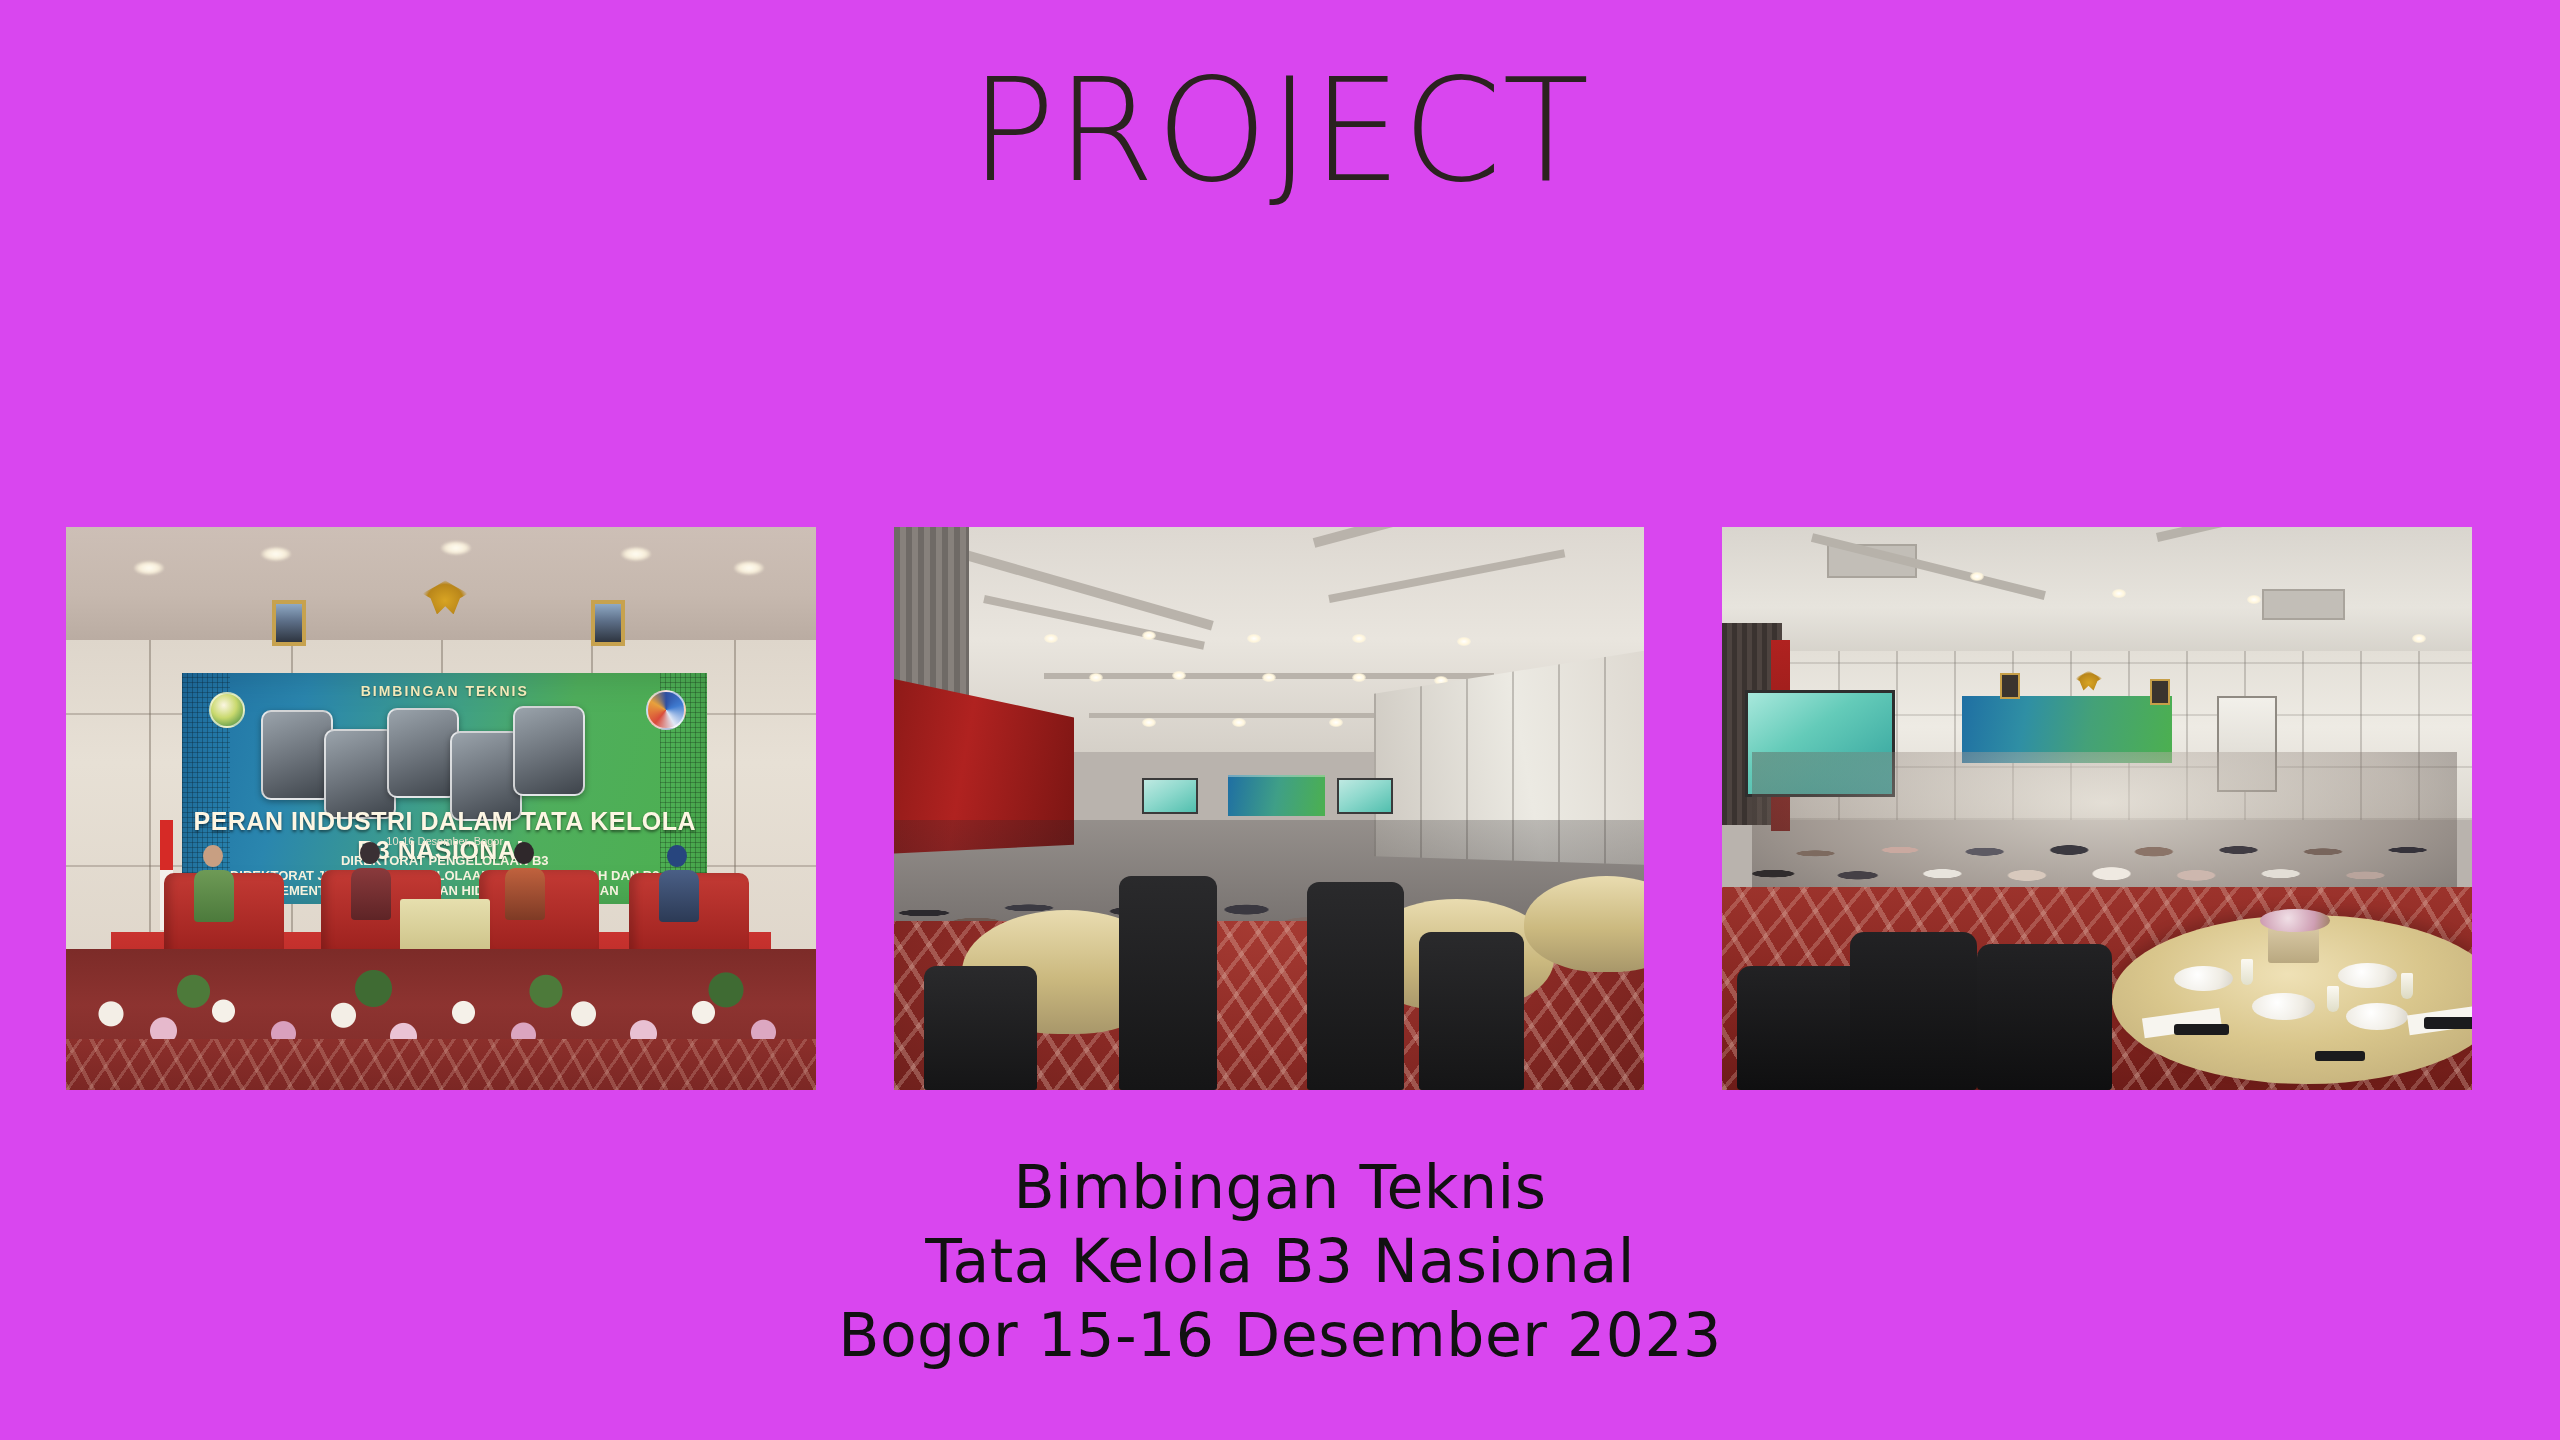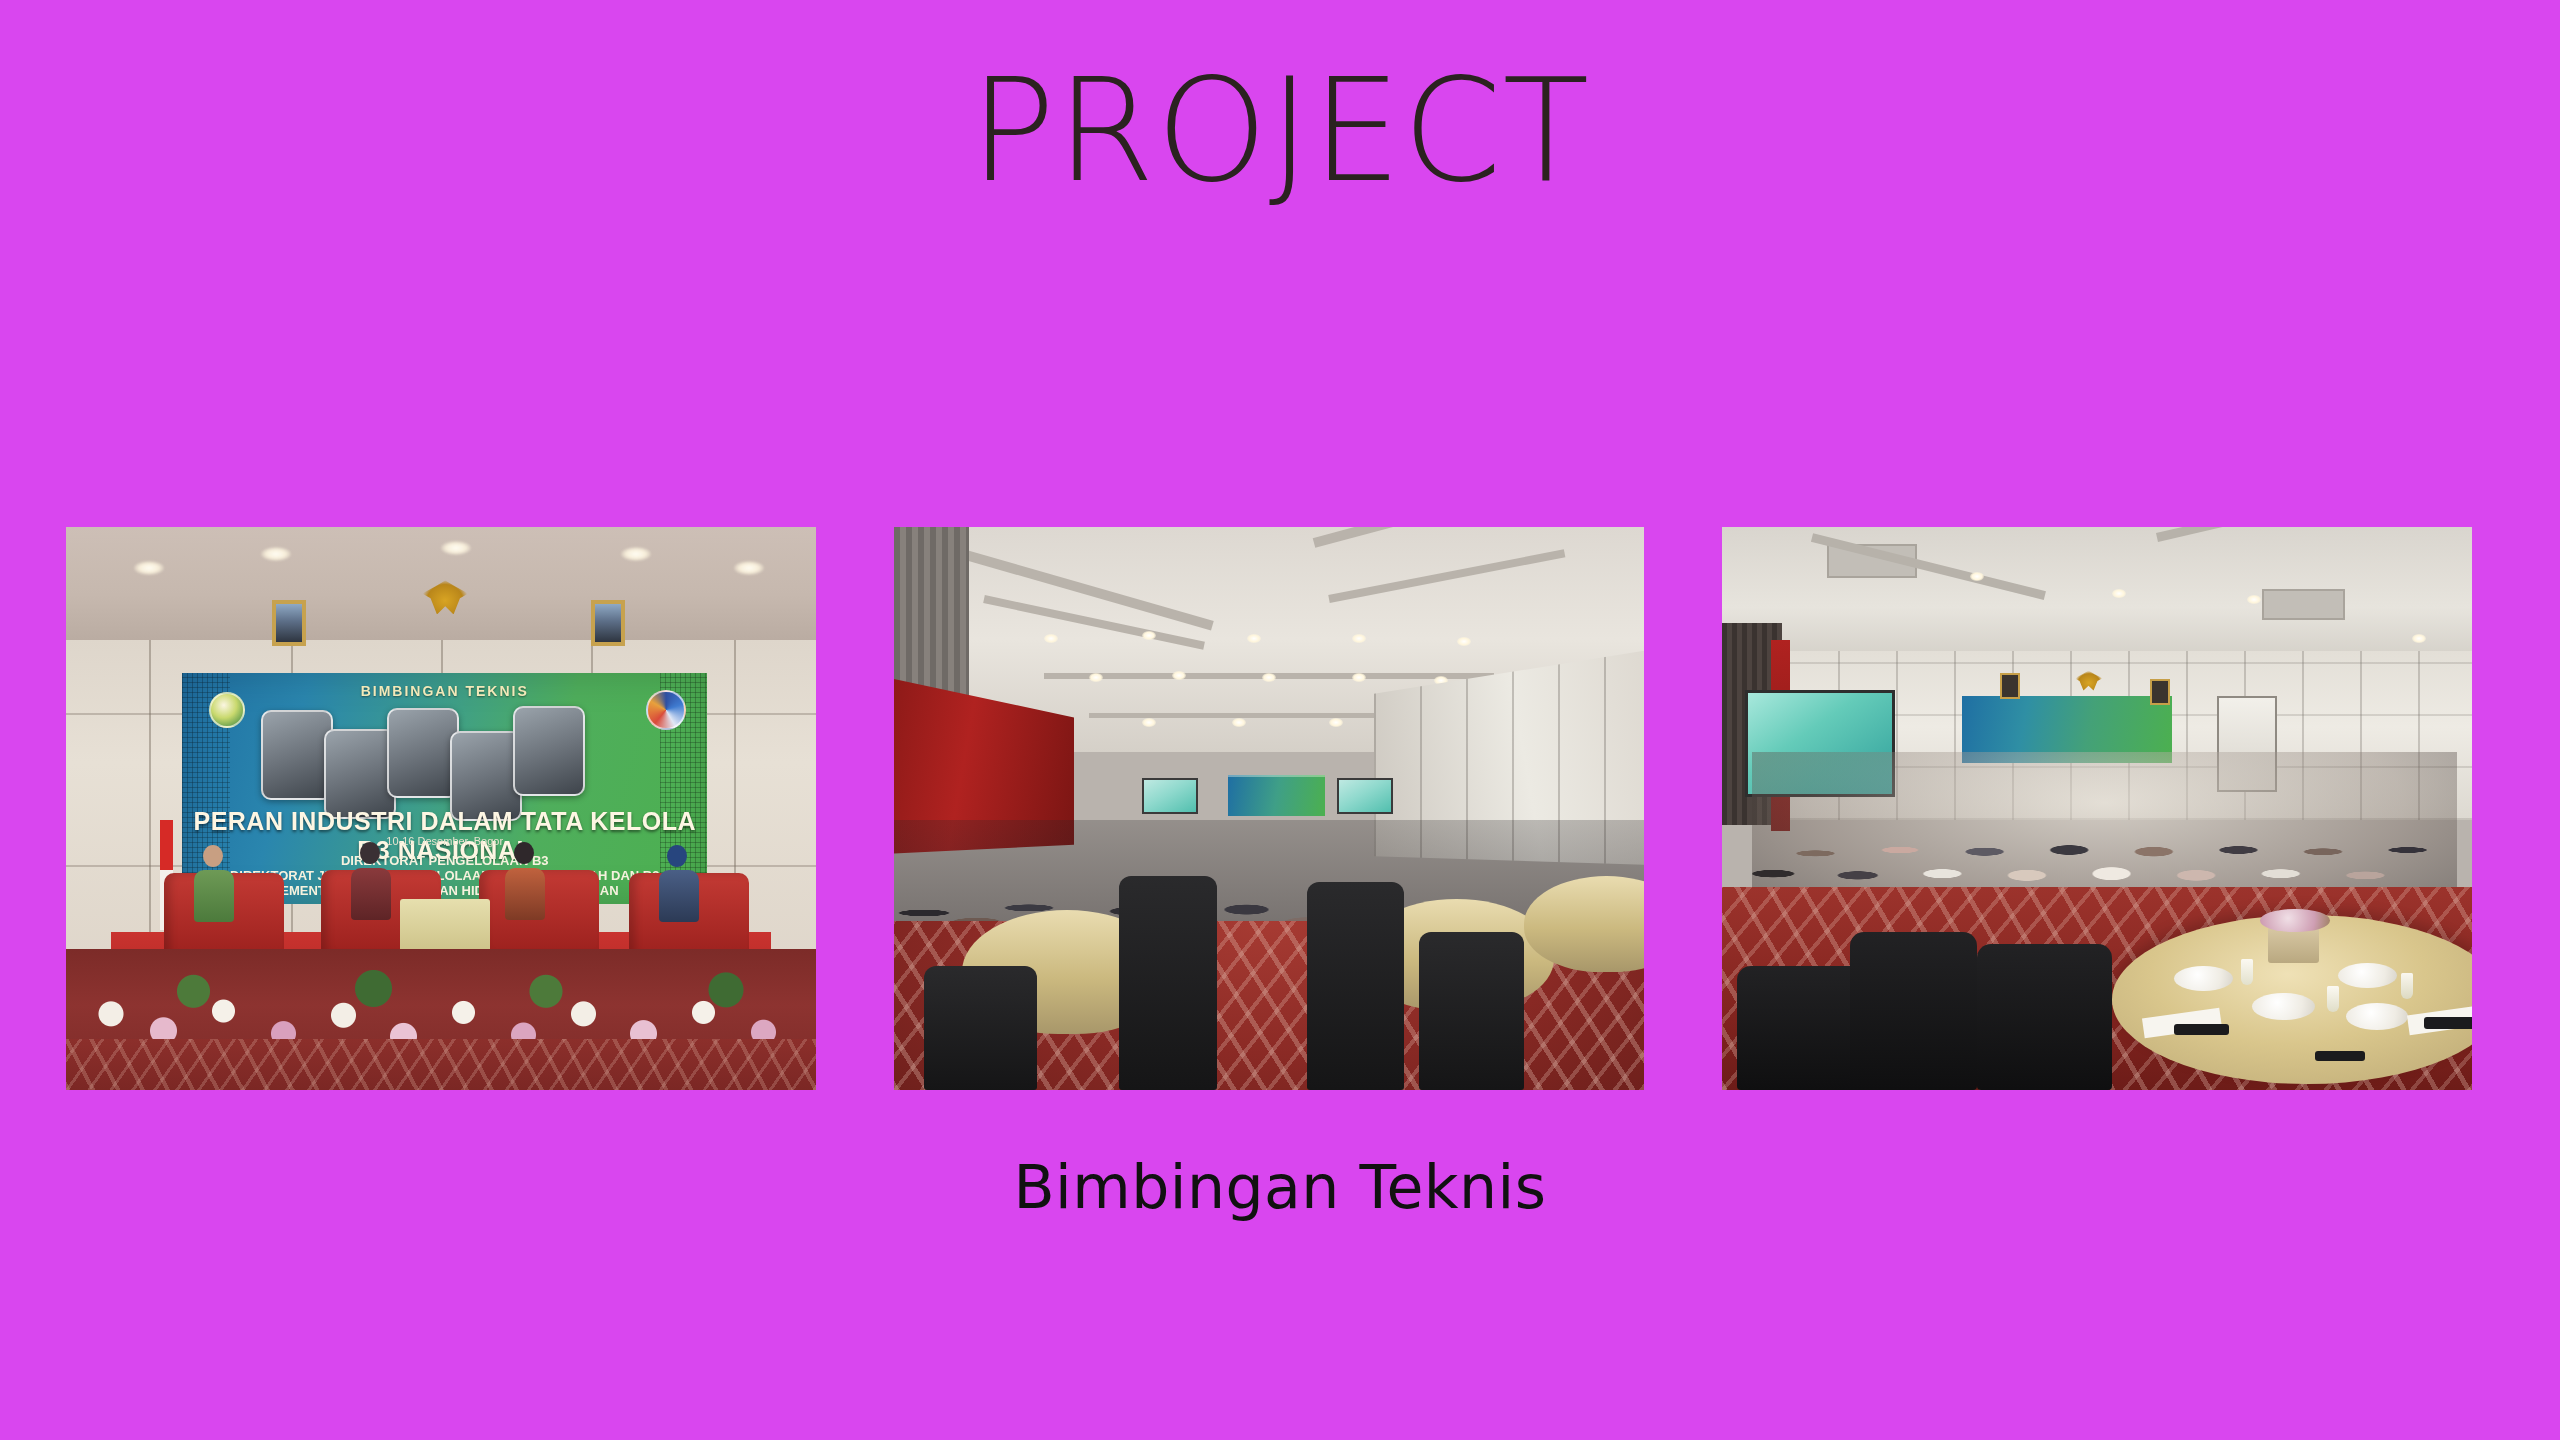--- a/index.html
+++ b/index.html
@@ -628,15 +628,17 @@
         <div class="abs p3-chair" style="left:2%;  bottom:0; width:18%; height:22%;"></div>
         <div class="abs p3-chair" style="left:17%; bottom:0; width:17%; height:28%;"></div>
         <div class="abs p3-chair" style="left:34%; bottom:0; width:18%; height:26%;"></div>
       </div>
     </figure>
 
   </div>
 
   <div class="caption">
     <span class="cap-line">Bimbingan Teknis</span>
+    <span class="cap-line">Tata Kelola B3 Nasional</span>
+    <span class="cap-line">Bogor 15-16 Desember 2023</span>
   </div>
 
 </div>
 
 </body></html>

